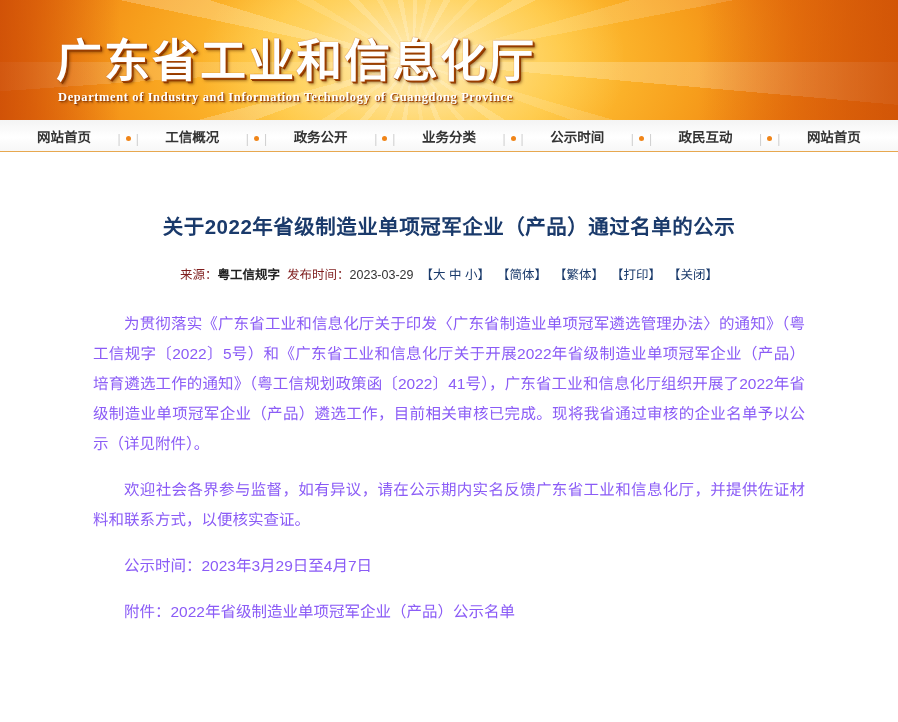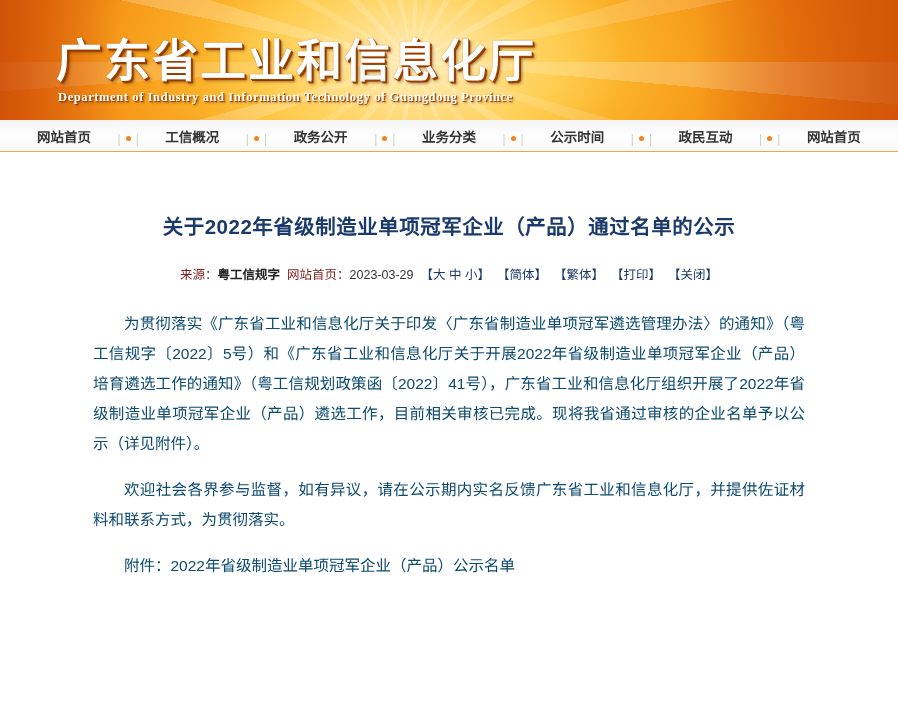--- a/index.html
+++ b/index.html
@@ -163,21 +163,21 @@
     text-decoration: none;
     cursor: pointer;
   }
   .meta .sp { display: inline-block; width: 7px; }
   .body-text {
     margin: 0 auto;
     width: 712px;
     padding-top: 26px;
     font-size: 15.5px;
     line-height: 30px;
-    color: #0c4a6e;
+    color: #8b5cf6;
     text-align: justify;
   }
   .body-text p { margin: 0 0 16px 0; }
   .body-text p.indent { text-indent: 2em; }
   .body-text p.tight { margin-bottom: 8px; }
   .body-text p.gap-top { margin-top: 16px; }
   .sign {
     margin: 0 auto;
     width: 712px;
     padding-top: 42px;
@@ -241,26 +241,27 @@
       </span>
     <span class="nav-item">网站首页</span>
   </div>
 </nav>
 
 <main class="article">
 
   <h1 class="doc-title">关于2022年省级制造业单项冠军企业（产品）通过名单的公示</h1>
 
   <div class="meta">
-    <span class="meta-label">来源：</span><span class="meta-val">粤工信规字</span><span class="sp"></span><span class="meta-label">网站首页：</span><span>2023-03-29</span><span class="sp"></span><a class="fs-group">【大 中 小】</a><span class="sp"></span><a>【简体】</a><span class="sp"></span><a>【繁体】</a><span class="sp"></span><a>【打印】</a><span class="sp"></span><a>【关闭】</a>
+    <span class="meta-label">来源：</span><span class="meta-val">粤工信规字</span><span class="sp"></span><span class="meta-label">发布时间：</span><span>2023-03-29</span><span class="sp"></span><a class="fs-group">【大 中 小】</a><span class="sp"></span><a>【简体】</a><span class="sp"></span><a>【繁体】</a><span class="sp"></span><a>【打印】</a><span class="sp"></span><a>【关闭】</a>
   </div>
 
   <div class="body-text">
     <p class="indent">为贯彻落实《广东省工业和信息化厅关于印发〈广东省制造业单项冠军遴选管理办法〉的通知》（粤工信规字〔2022〕5号）和《广东省工业和信息化厅关于开展2022年省级制造业单项冠军企业（产品）培育遴选工作的通知》（粤工信规划政策函〔2022〕41号），广东省工业和信息化厅组织开展了2022年省级制造业单项冠军企业（产品）遴选工作，目前相关审核已完成。现将我省通过审核的企业名单予以公示（详见附件）。</p>
-    <p class="indent">欢迎社会各界参与监督，如有异议，请在公示期内实名反馈广东省工业和信息化厅，并提供佐证材料和联系方式，为贯彻落实。</p>
+    <p class="indent">欢迎社会各界参与监督，如有异议，请在公示期内实名反馈广东省工业和信息化厅，并提供佐证材料和联系方式，以便核实查证。</p>
+    <p class="indent tight">公示时间：2023年3月29日至4月7日</p>
     <p class="indent gap-top">附件：2022年省级制造业单项冠军企业（产品）公示名单</p>
   </div>
 
   <div class="sign">
     
     
   </div>
 
 </main>
 

